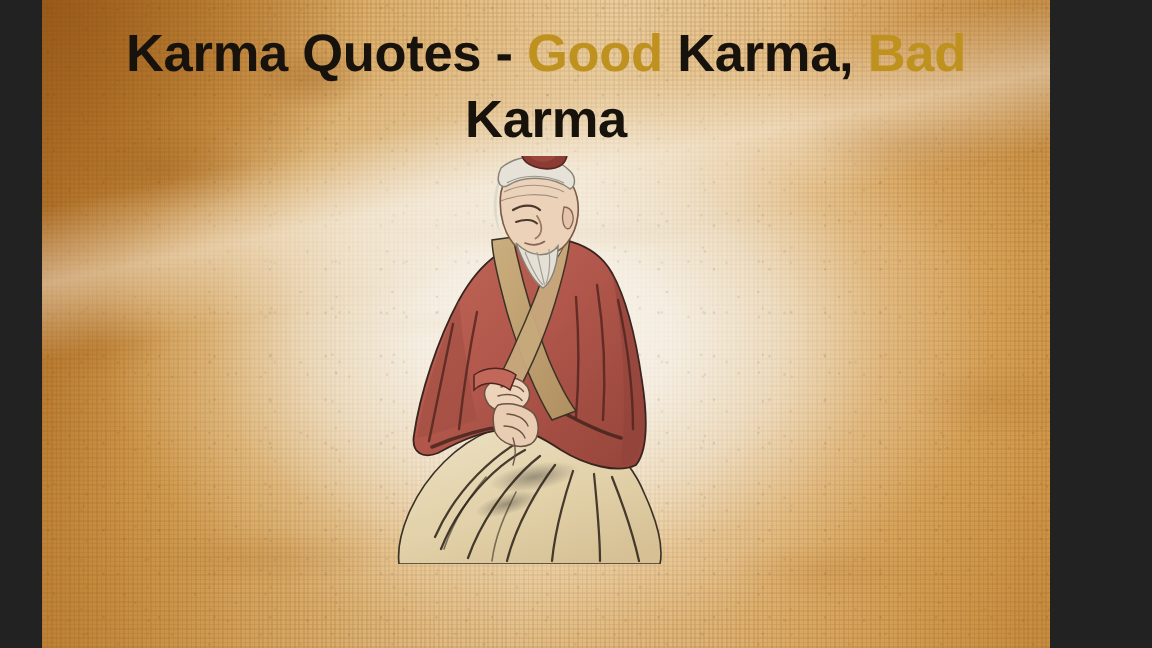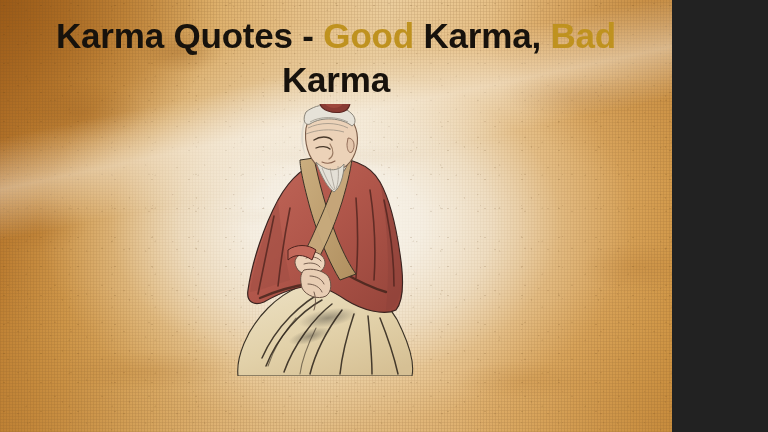--- a/index.html
+++ b/index.html
@@ -4,20 +4,21 @@
 <style>
   html,body{margin:0;padding:0;background:#222;}
   *{box-sizing:border-box;}
 
   #poster{
     position:relative;
     width:672px;height:432px;
     overflow:hidden;
     font-family:"Liberation Sans", sans-serif;
     background:#d79d52;
+    margin-left:28px;
   }
 
   
   .bg-layer{position:absolute;inset:0;}
 
   
   .bg-base{
     background:
       radial-gradient(ellipse 58% 62% at 50% 52%,
         rgba(248,244,236,1) 0%,

